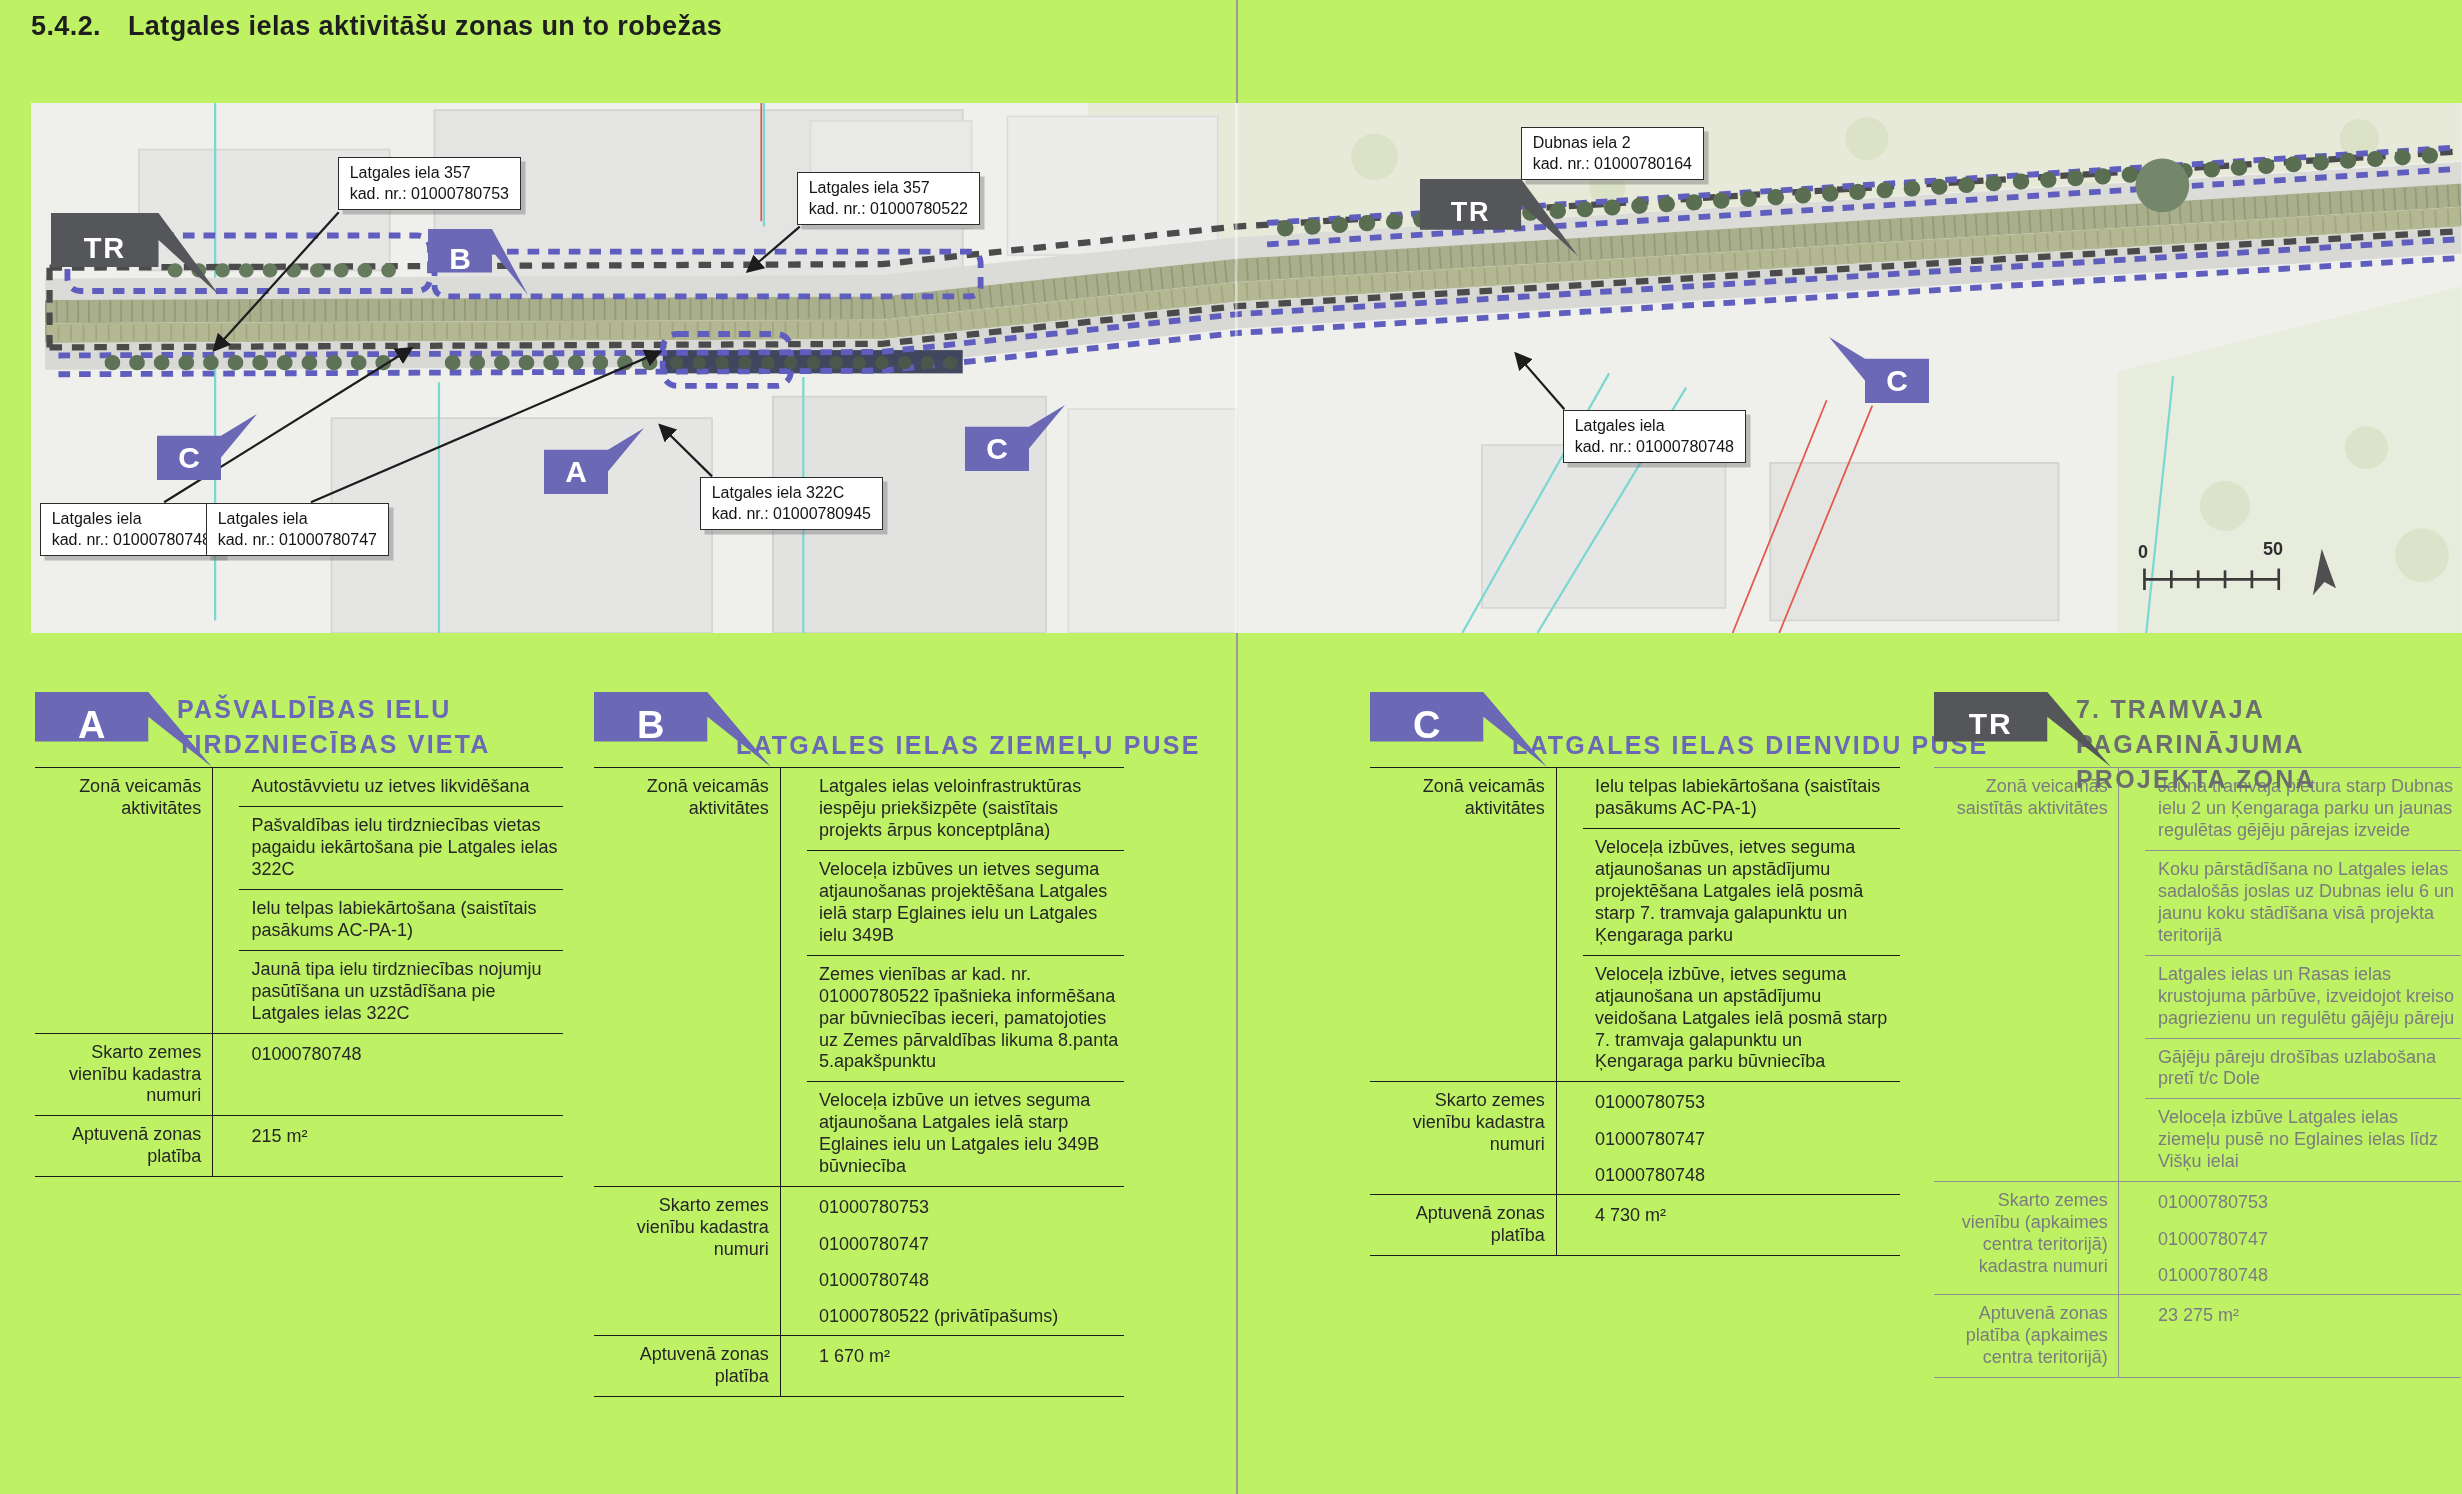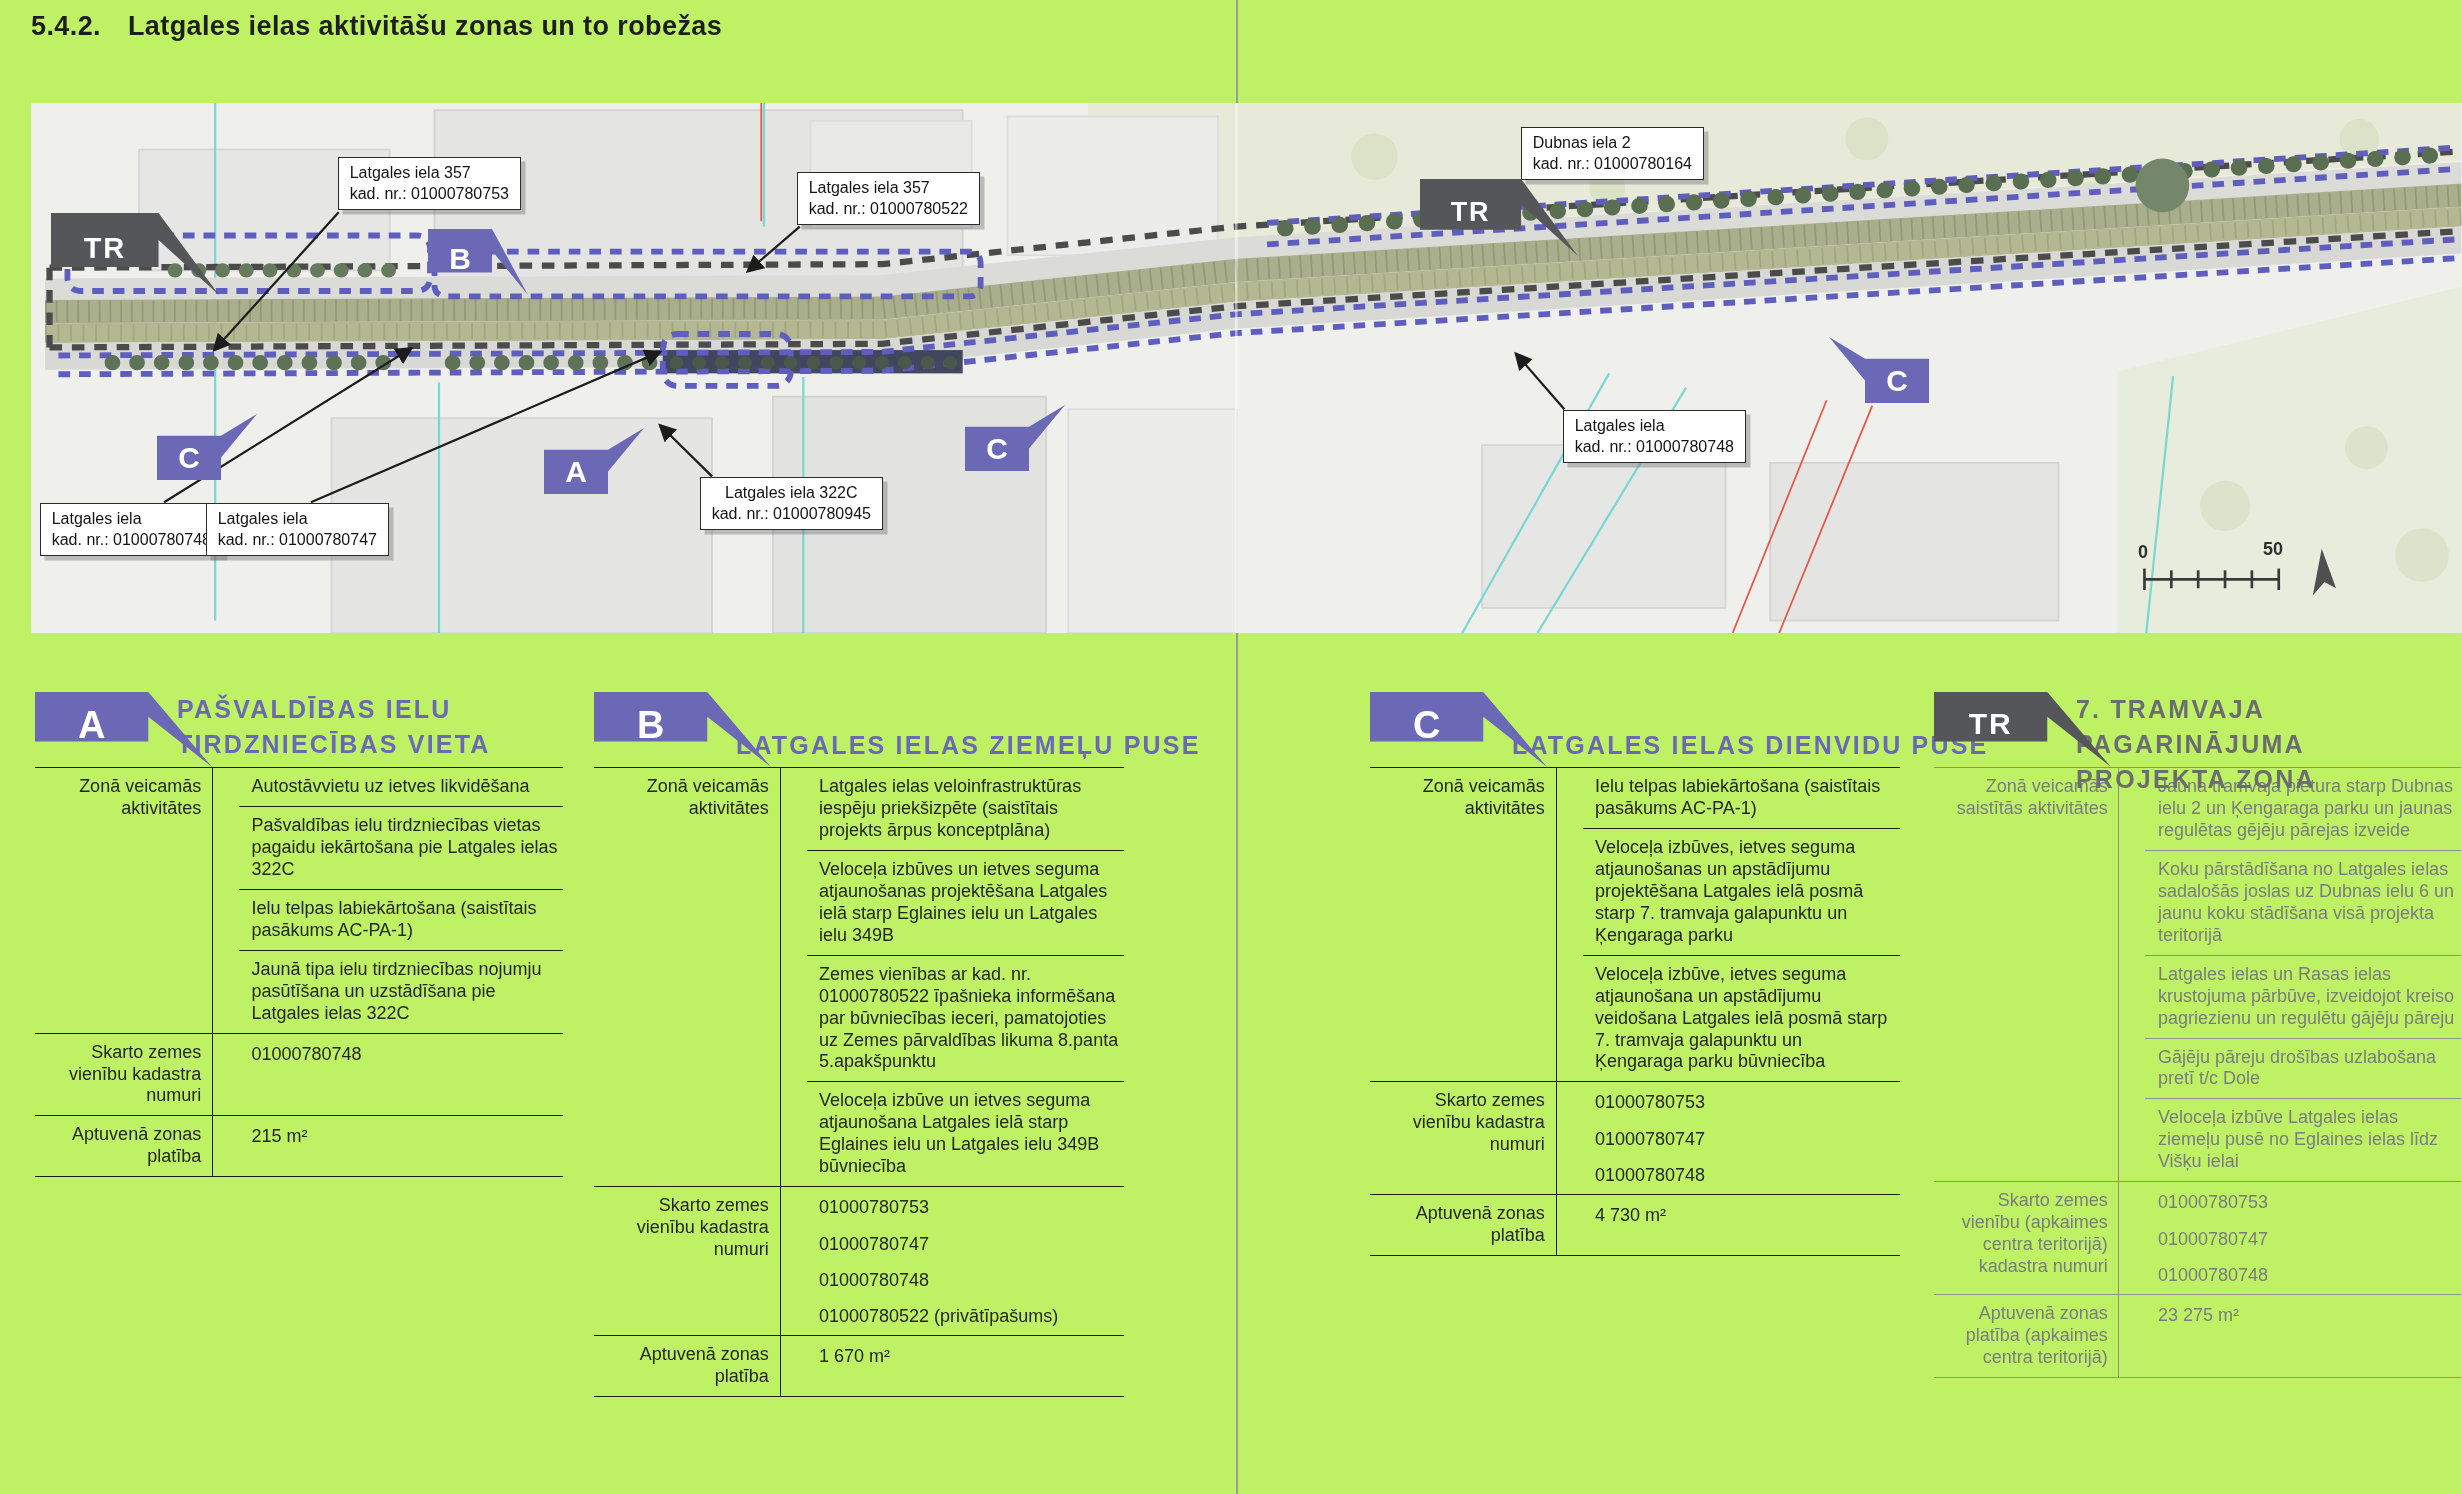--- a/index.html
+++ b/index.html
@@ -194,21 +194,21 @@
       <div>kad. nr.: 01000780164</div>
     </div>
     <div class="map-label" style="left:9px;top:400px;">
       <div>Latgales iela</div>
       <div>kad. nr.: 01000780748</div>
     </div>
     <div class="map-label" style="left:175px;top:400px;">
       <div>Latgales iela</div>
       <div>kad. nr.: 01000780747</div>
     </div>
-    <div class="map-label" style="left:669px;top:374px;text-align:center;">
+    <div class="map-label" style="left:669px;top:374px;">
       <div>Latgales iela 322C</div>
       <div>kad. nr.: 01000780945</div>
     </div>
     <div class="map-label" style="left:1532px;top:307px;">
       <div>Latgales iela</div>
       <div>kad. nr.: 01000780748</div>
     </div>
 
     <div class="flag dark dr" style="left:20px;top:110px;width:168px;height:82px;font-size:29px;letter-spacing:1.8px;">
       <span class="fl">TR</span>

